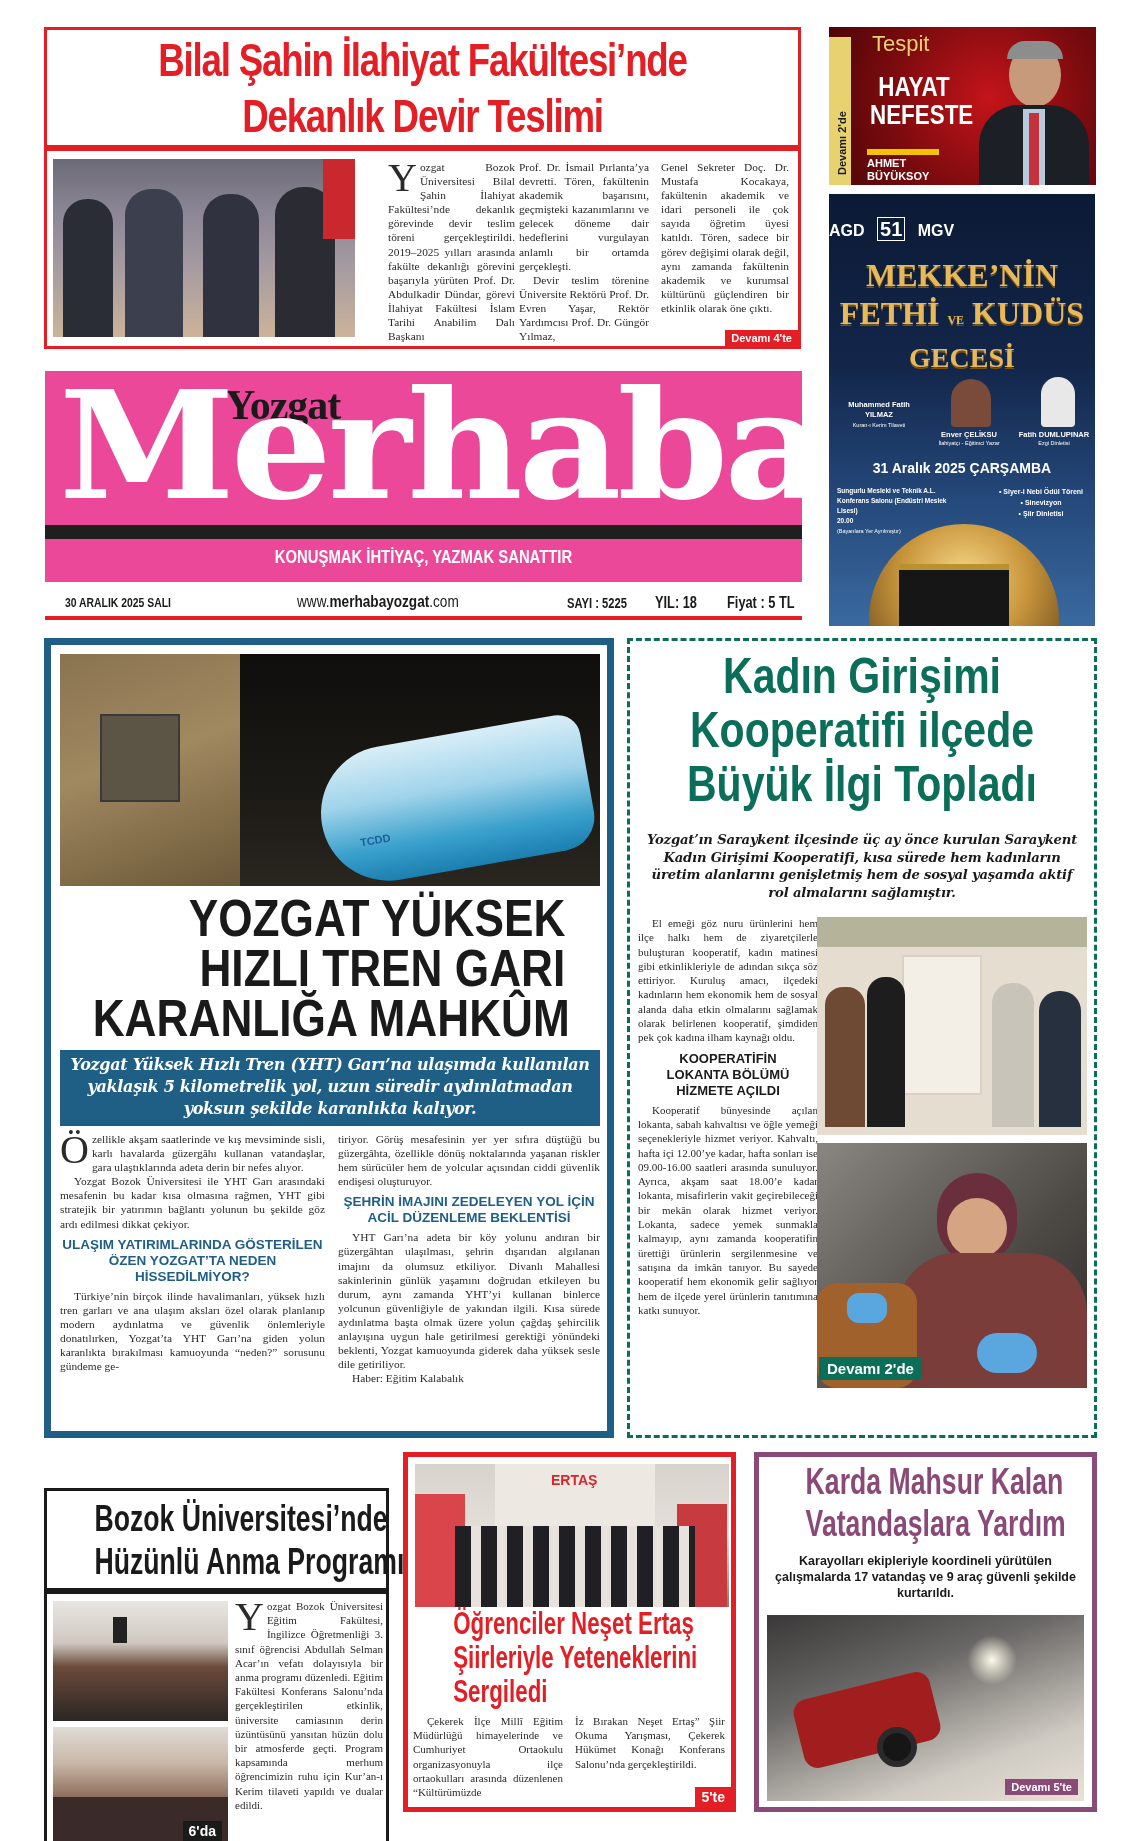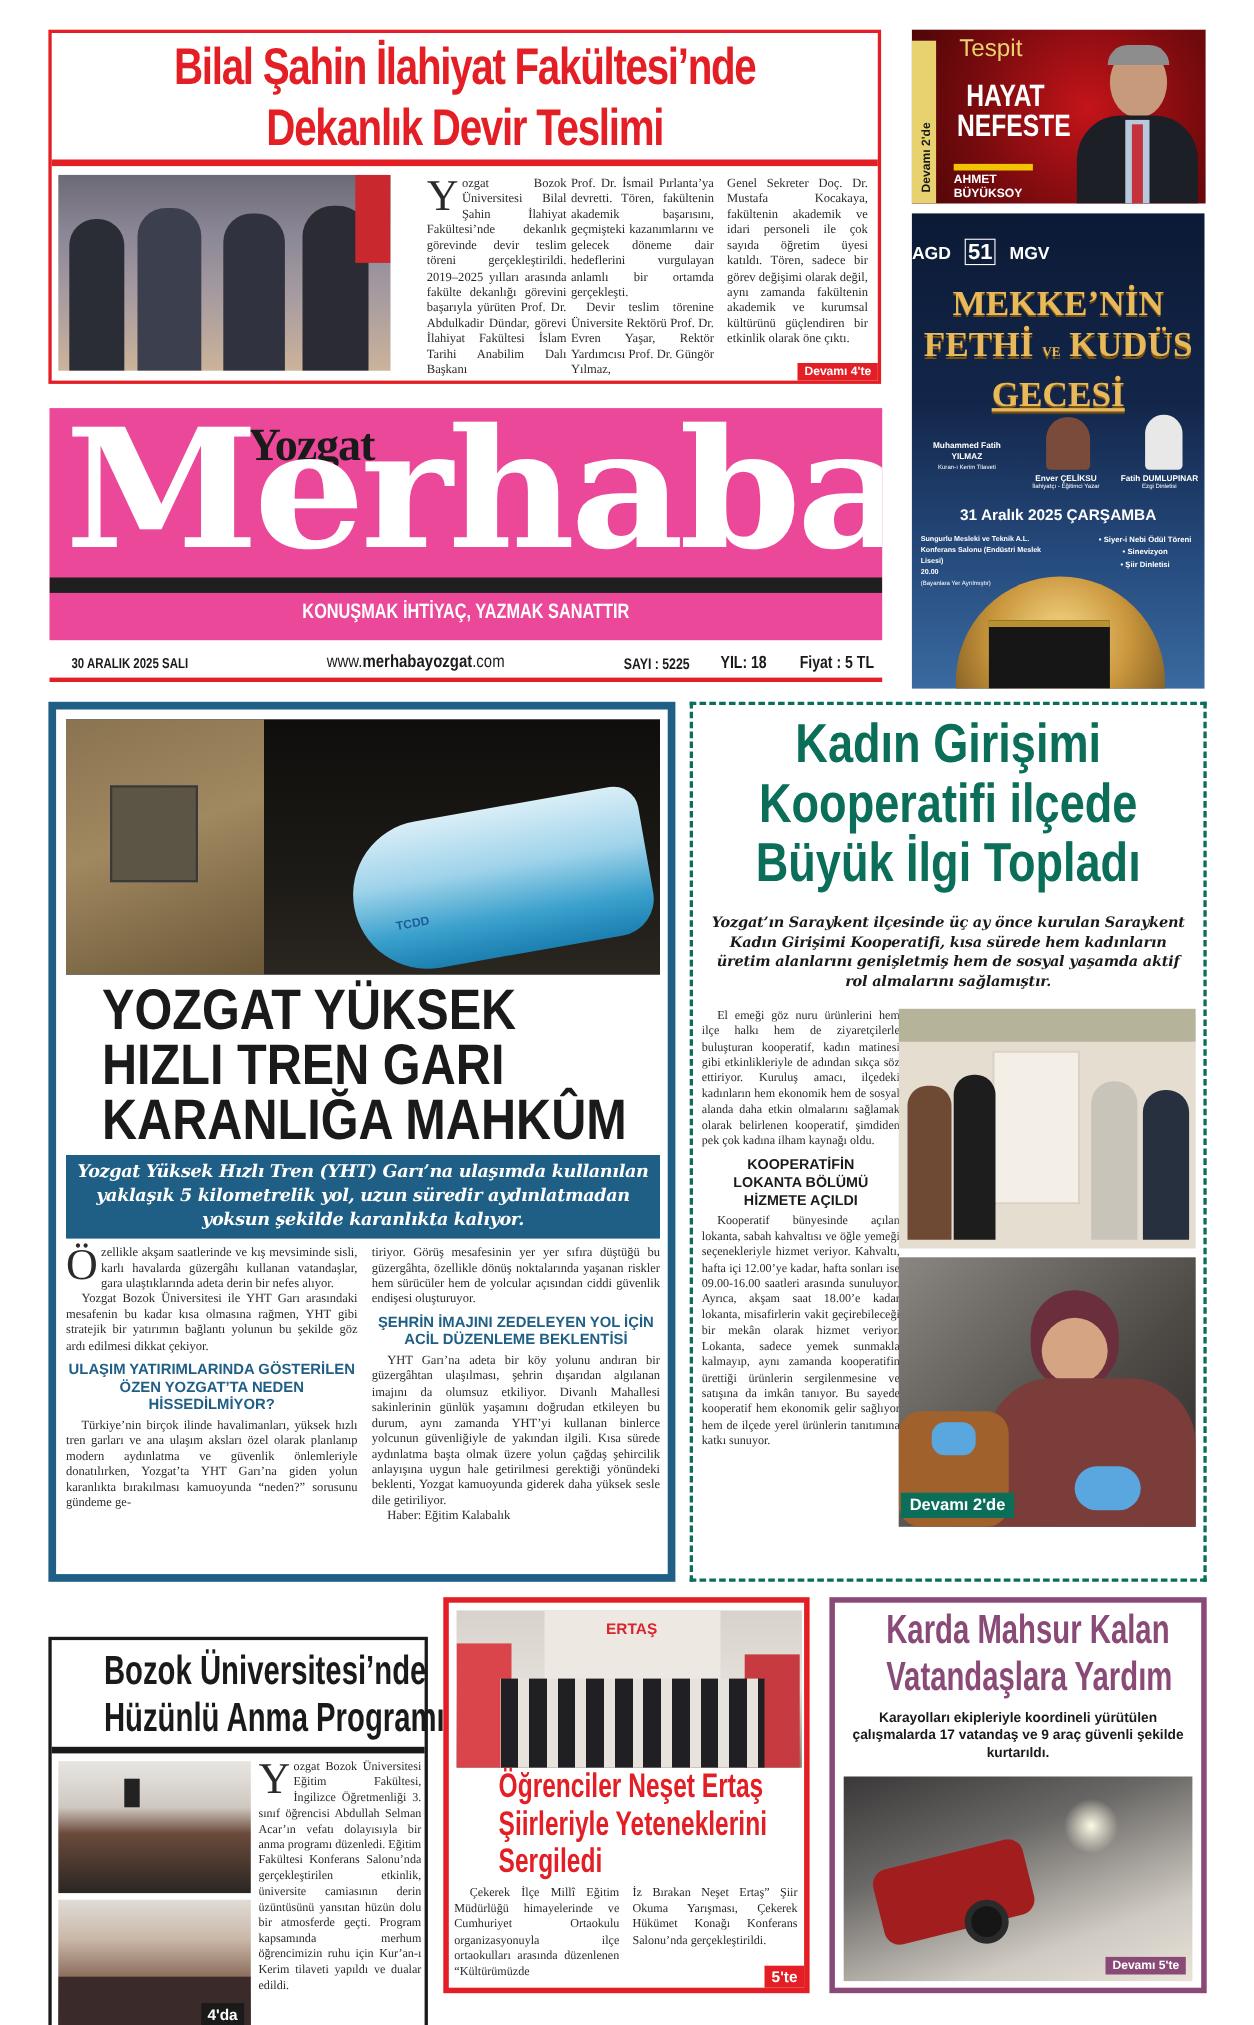--- a/index.html
+++ b/index.html
@@ -72,21 +72,21 @@
     <span style="font-size:20px;border:1px solid #fff;padding:0 2px;margin-right:8px;">51</span>
     <span style="font-size:16px;">MGV</span>
   </div>
   <div style="position:absolute;left:0;top:62px;width:266px;text-align:center;font-family:'Liberation Serif',serif;font-weight:bold;color:#e7b95a;text-shadow:0 2px 0 #7a5314;">
     <div style="font-size:32px;line-height:38px;">MEKKE’NİN</div>
     <div style="font-size:32px;line-height:38px;">
       <span>FETHİ</span>
       <span style="font-size:12px;">VE</span>
       <span>KUDÜS</span>
     </div>
-    <div style="font-size:32px;line-height:38px;text-decoration:underline;">GECESİ</div>
+    <div style="font-size:28px;line-height:38px;">GECESİ</div>
   </div>
   <div style="position:absolute;left:122px;top:185px;width:40px;height:48px;background:#7a4a3a;border-radius:20px 20px 4px 4px;"></div>
   <div style="position:absolute;left:212px;top:183px;width:34px;height:50px;background:#e8e8e8;border-radius:17px 17px 4px 4px;"></div>
   <div style="position:absolute;left:10px;top:206px;width:80px;text-align:center;color:#fff;font-family:'Liberation Sans',sans-serif;">
     <div style="font-weight:bold;font-size:7.5px;line-height:10px;">Muhammed Fatih YILMAZ</div>
     <div style="font-size:5.5px;line-height:7px;margin-top:2px;">Kuran-ı Kerim Tilaveti</div>
   </div>
   <div style="position:absolute;left:100px;top:236px;width:80px;text-align:center;color:#fff;font-family:'Liberation Sans',sans-serif;">
     <div style="font-weight:bold;font-size:7.5px;line-height:10px;">Enver ÇELİKSU</div>
     <div style="font-size:5.5px;line-height:7px;">İlahiyatçı - Eğitimci Yazar</div>
@@ -128,21 +128,21 @@
 </div>
 
 <div class="abs" style="left:44px;top:638px;width:570px;height:800px;border:7px solid #1f5f86;">
   <div class="photo" style="left:9px;top:9px;width:540px;height:232px;background:#141414;">
     <div style="position:absolute;left:0;top:0;width:180px;height:232px;background:linear-gradient(160deg,#8a7350 0%,#a08860 45%,#6b5838 100%);"></div>
     <div style="position:absolute;left:40px;top:60px;width:80px;height:88px;border:2px solid #3a3a3a;background:#5c5444;"></div>
     <div style="position:absolute;left:180px;top:0;width:360px;height:232px;background:linear-gradient(180deg,#0f0e0c 0%,#1c1a16 60%,#2a2620 100%);"></div>
     <div style="position:absolute;left:260px;top:80px;width:270px;height:135px;border-radius:120px 40px 60px 120px;background:linear-gradient(180deg,#d9eef7 0%,#9fd3ea 40%,#3aa0cc 75%,#1b7fb0 100%);transform:rotate(-10deg);"></div>
     <div style="position:absolute;left:300px;top:180px;font-family:'Liberation Sans',sans-serif;font-weight:bold;font-size:11px;color:#1b5d9a;transform:rotate(-10deg);">TCDD</div>
   </div>
-  <div style="position:absolute;left:0;top:248px;width:556px;text-align:left;font-family:'Liberation Sans',sans-serif;font-weight:bold;color:#1a1a1a;">
+  <div style="position:absolute;left:0;top:248px;width:556px;text-align:right;font-family:'Liberation Sans',sans-serif;font-weight:bold;color:#1a1a1a;">
     <div style="font-size:52px;line-height:50px;transform:scaleX(0.85);transform-origin:center top;white-space:nowrap;">YOZGAT YÜKSEK</div>
     <div style="font-size:52px;line-height:50px;transform:scaleX(0.85);transform-origin:center top;white-space:nowrap;">HIZLI TREN GARI</div>
     <div style="font-size:52px;line-height:50px;transform:scaleX(0.85);transform-origin:center top;white-space:nowrap;">KARANLIĞA MAHKÛM</div>
   </div>
   <div style="position:absolute;left:9px;top:405px;width:540px;height:76px;background:#1f5f86;padding:4px 10px;">
     <div style="font-family:'DejaVu Serif',serif;font-style:italic;font-weight:bold;color:#fff;font-size:16px;line-height:22px;text-align:center;letter-spacing:-0.3px;">Yozgat Yüksek Hızlı Tren (YHT) Garı’na ulaşımda kullanılan yaklaşık 5 kilometrelik yol, uzun süredir aydınlatmadan yoksun şekilde karanlıkta kalıyor.</div>
   </div>
   <div class="col serifbody" style="left:9px;top:487px;width:265px;">
     <span class="dropcap">Ö</span><span>zellikle akşam saatlerinde ve kış mevsiminde sisli, karlı havalarda güzergâhı kullanan vatandaşlar, gara ulaştıklarında adeta derin bir nefes alıyor.</span>
     <p>Yozgat Bozok Üniversitesi ile YHT Garı arasındaki mesafenin bu kadar kısa olmasına rağmen, YHT gibi stratejik bir yatırımın bağlantı yolunun bu şekilde göz ardı edilmesi dikkat çekiyor.</p>
@@ -192,21 +192,21 @@
   <div style="position:absolute;left:0;top:6px;width:339px;text-align:center;font-family:'Liberation Sans',sans-serif;font-weight:bold;color:#1a1a1a;">
     <div style="font-size:37px;line-height:43px;transform:scaleX(0.72);transform-origin:center top;white-space:nowrap;">Bozok Üniversitesi’nde</div>
     <div style="font-size:37px;line-height:43px;transform:scaleX(0.72);transform-origin:center top;white-space:nowrap;">Hüzünlü Anma Programı</div>
   </div>
   <div style="position:absolute;left:0;top:97px;width:339px;height:6px;background:#1a1a1a;"></div>
   <div class="photo" style="left:6px;top:110px;width:175px;height:120px;background:linear-gradient(180deg,#e8e6e2 0%,#cfc8c0 35%,#6b4a3a 55%,#2a2624 100%);">
     <div style="position:absolute;left:60px;top:16px;width:14px;height:26px;background:#222;"></div>
   </div>
   <div class="photo" style="left:6px;top:236px;width:175px;height:120px;background:linear-gradient(180deg,#e0dcd6 0%,#c9b7a8 30%,#8a6a58 60%,#2a2424 100%);">
     <div style="position:absolute;left:0;top:70px;width:175px;height:50px;background:#3a2b2a;"></div>
-    <div class="badge" style="right:6px;bottom:6px;background:#1a1a1a;font-size:14px;">4'da</div>
+    <div class="badge" style="right:6px;bottom:6px;background:#1a1a1a;font-size:14px;">6'da</div>
   </div>
   <div class="col serifbody" style="left:188px;top:108px;width:148px;font-size:11px;line-height:14.2px;">
     <span class="dropcap">Y</span><span>ozgat Bozok Üniversitesi Eğitim Fakültesi, İngilizce Öğretmenliği 3. sınıf öğrencisi Abdullah Selman Acar’ın vefatı dolayısıyla bir anma programı düzenledi. Eğitim Fakültesi Konferans Salonu’nda gerçekleştirilen etkinlik, üniversite camiasının derin üzüntüsünü yansıtan hüzün dolu bir atmosferde geçti. Program kapsamında merhum öğrencimizin ruhu için Kur’an-ı Kerim tilaveti yapıldı ve dualar edildi.</span>
   </div>
 </div>
 
 <div class="abs" style="left:403px;top:1452px;width:333px;height:360px;border:5px solid #e31e24;">
   <div class="photo" style="left:7px;top:7px;width:314px;height:143px;background:linear-gradient(180deg,#d8d2cc 0%,#e5e0da 50%,#8f7a6a 100%);">
     <div style="position:absolute;left:80px;top:0;width:160px;height:90px;background:#eee8e2;"></div>
     <div style="position:absolute;left:136px;top:8px;font-family:'Liberation Sans',sans-serif;font-weight:bold;font-size:14px;color:#d8262c;">ERTAŞ</div>

